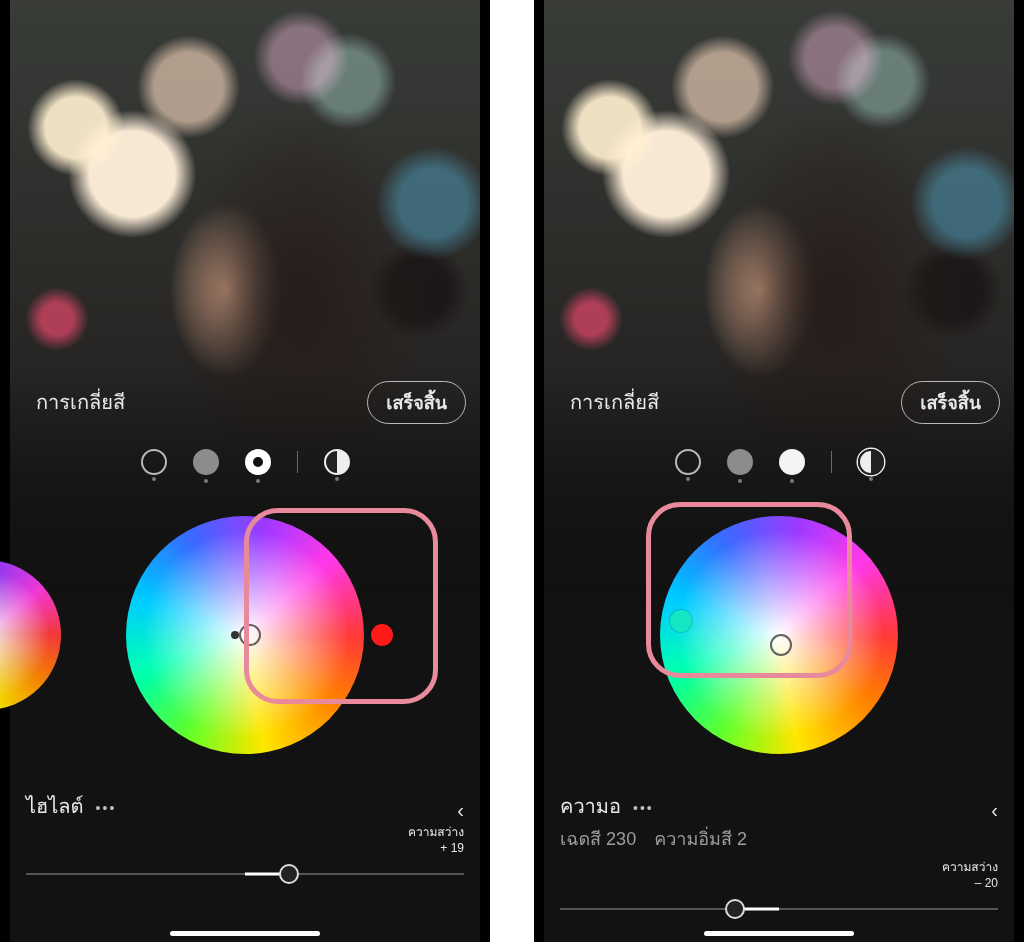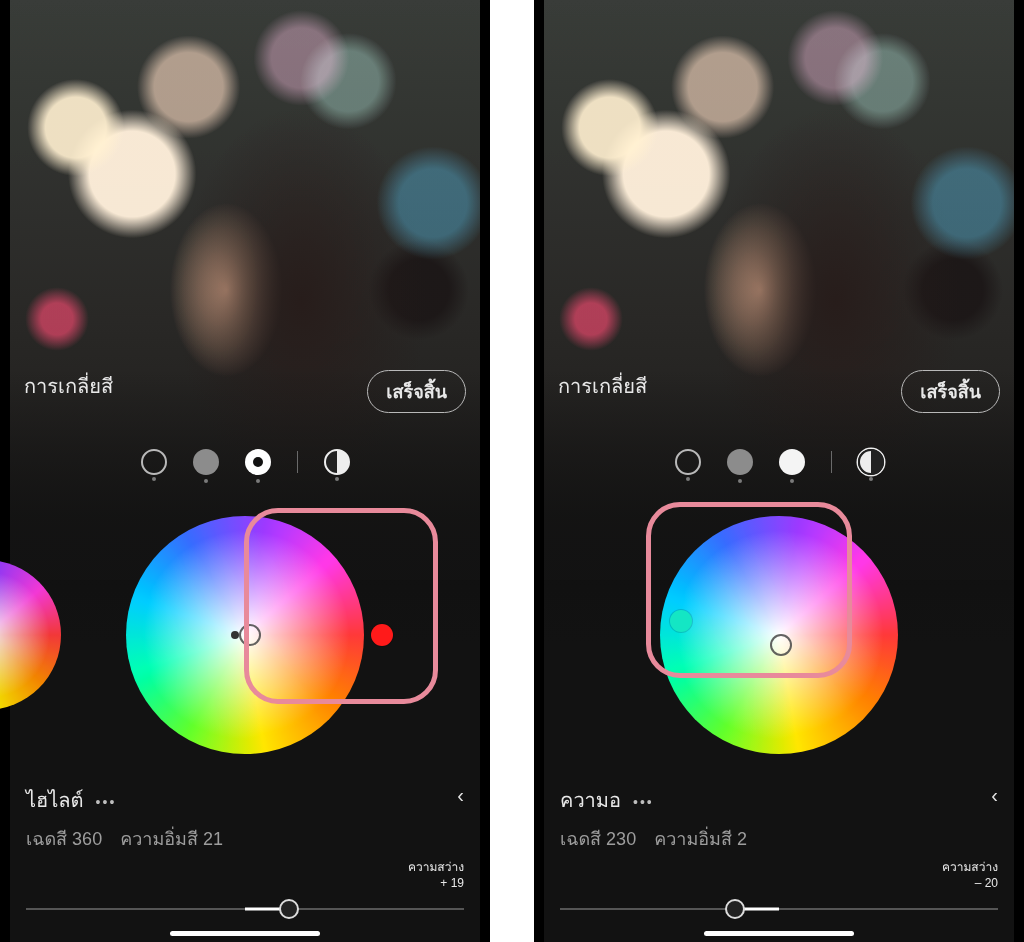--- a/index.html
+++ b/index.html
@@ -52,22 +52,23 @@
     left:10px; right:10px;
     top:370px;
     bottom:0;
     background:linear-gradient(180deg,rgba(20,20,20,.0) 0%,rgba(18,18,18,.88) 26%,#121212 48%,#121212 100%);
     padding:0 6px;
   }
   .panel-row{
     padding:0 8px;
     height:64px;
     display:flex;
-    align-items:flex-start;
+    align-items:center;
     justify-content:space-between;
+    margin-left:12px;
   }
   .title{
     font-size:20px;
     color:var(--text);
   }
   .done-btn{
     border:1.5px solid var(--btn-border);
     border-radius:999px;
     padding:6px 18px;
     font-size:18px;
@@ -160,21 +161,21 @@
         #ff3b3b,#ff8a00,#ffe500,#66ff33,#00ffb0,#00c8ff,#3a6bff,#9a3bff,#ff3be0,#ff3b3b);
     opacity:.95;
   }
   .pink-box{
     position:absolute;
     border:5px solid var(--pink);
     border-radius:34px;
     pointer-events:none;
   }
   .section-row{
-    display:flex;align-items:flex-start;justify-content:space-between;
+    display:flex;align-items:flex-end;justify-content:space-between;
     padding:4px 10px 0;
     height:42px;
   }
   .section-name{
     font-size:20px;color:var(--text);
     display:flex;align-items:center;gap:12px;
   }
   .dots::after{content:"•••";letter-spacing:2px;color:#bdbdbd;font-size:14px;}
   .chevron{
     color:#e4e4e4;
@@ -241,24 +242,20 @@
       <div class="hotdot" style="left:80%;top:50%;background:#ff1a1a;"></div>
       <div class="pink-box" style="left:228px;top:18px;width:194px;height:196px;"></div>
     </div>
     <div class="section-row">
       <div class="section-name">
         <span>ไฮไลต์</span>
         <span class="dots"></span>
       </div>
       <div class="chevron">‹</div>
     </div>
-    <div class="readout">
-      <span><span>เฉดสี</span> <span>360</span></span>
-      <span><span>ความอิ่มสี</span> <span>21</span></span>
-    </div>
     <div class="slider-row">
       <span>ความสว่าง</span>
       <span class="val">+ 19</span>
     </div>
     <div class="slider">
       <div class="track"></div>
       <div class="fill" style="left:50%;width:10%;"></div>
       <div class="knob" style="left:60%;"></div>
     </div>
   </div>

